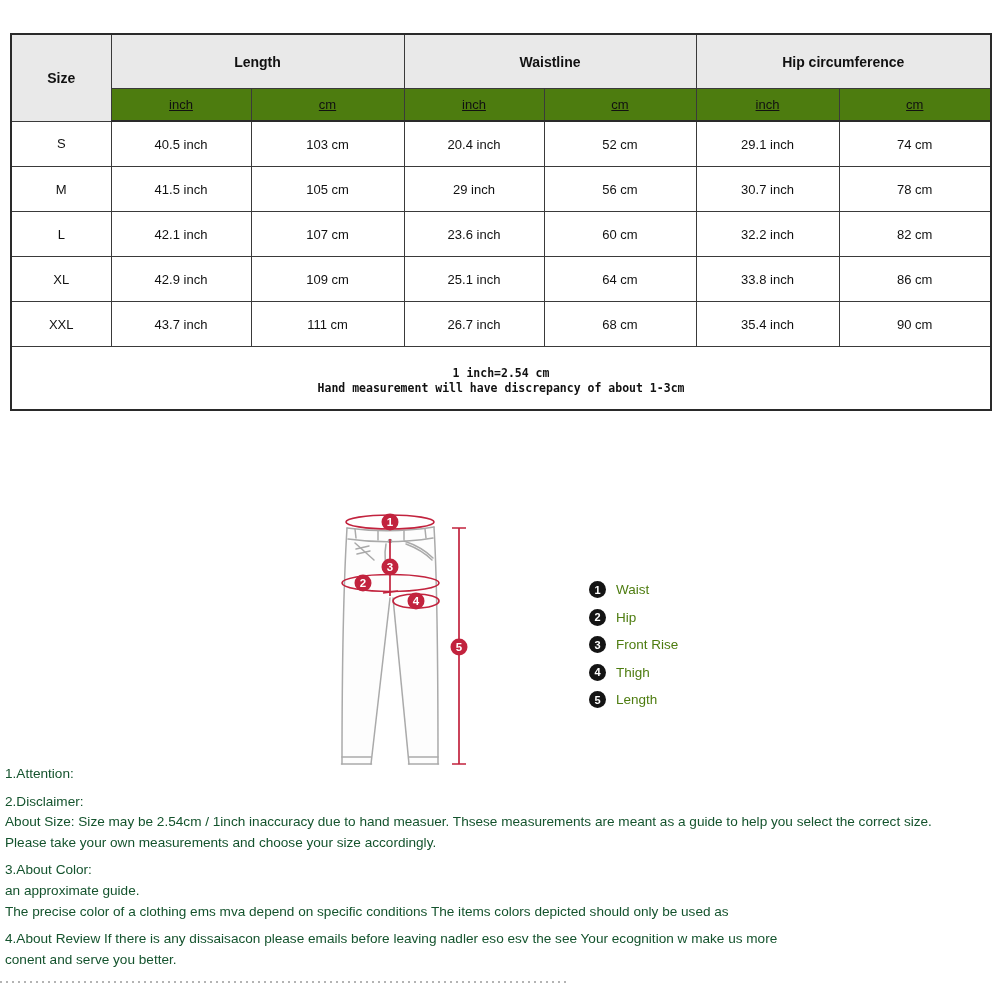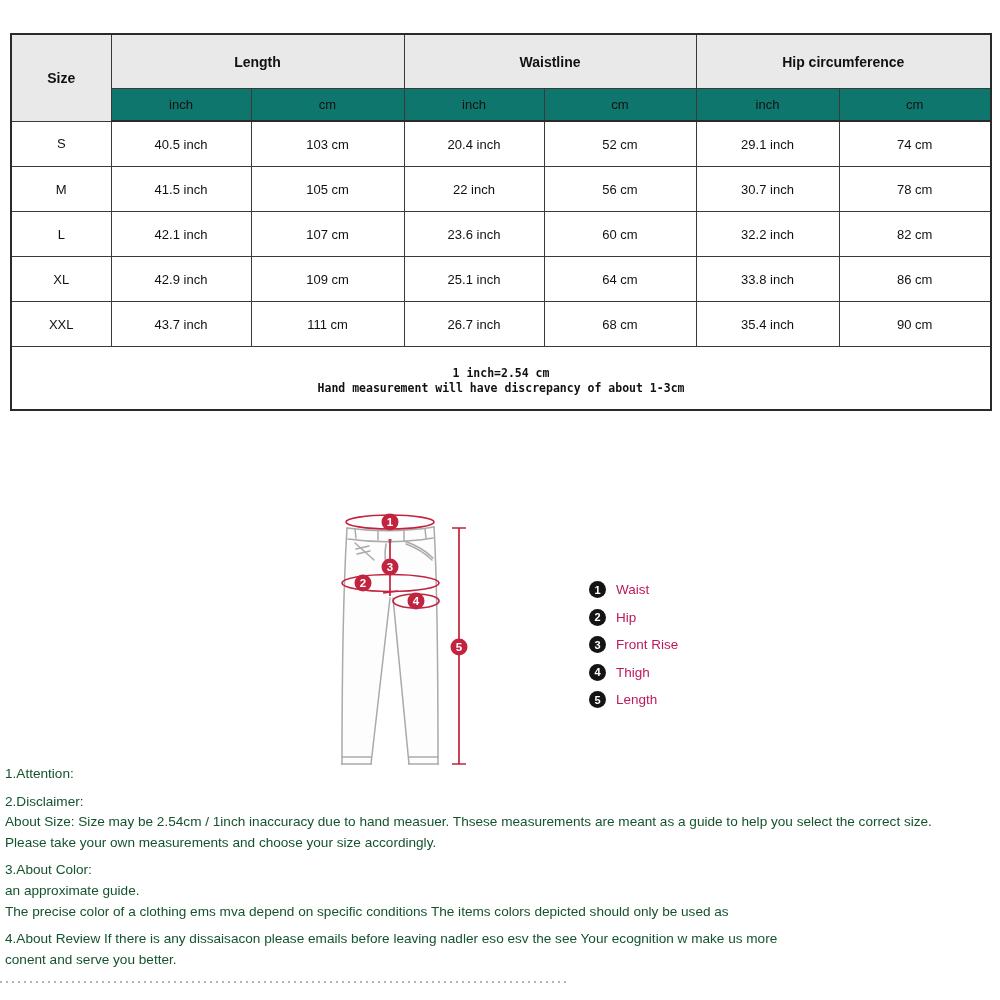--- a/index.html
+++ b/index.html
@@ -11,37 +11,37 @@
   .size-table{
     position:absolute;left:10px;top:33px;width:980px;
     border-collapse:collapse;table-layout:fixed;
     border:2px solid #2a2a2a;
   }
   .size-table th,.size-table td{
     border:1px solid #3a3a3a;text-align:center;vertical-align:middle;
     font-size:13px;font-weight:normal;color:#111;padding:0;
   }
   .size-table tr.hdr th{height:53px;background:#e9e9e9;font-weight:bold;font-size:14px;}
-  .size-table tr.sub th{height:31px;background:#0f766e;border-bottom:2px solid #2a2a2a;}
+  .size-table tr.sub th{height:31px;background:#4d7c0f;border-bottom:2px solid #2a2a2a;text-decoration:underline;}
   .size-table tr.data td{height:44px;background:#ffffff;}
   .size-table tr.note td{height:62px;background:#ffffff;border-radius:10px;}
   .tbl-note{
     font-family:"DejaVu Sans Mono",monospace;font-weight:bold;font-size:11.5px;
     line-height:15px;color:#111;text-align:center;padding-top:6px;
   }
   
   .pants-svg{position:absolute;left:322px;top:497px;width:260px;height:280px;}
   .legend{position:absolute;left:589px;top:576px;}
   .legend-item{display:flex;align-items:center;height:27.5px;}
   .legend-badge{
     width:17px;height:17px;border-radius:50%;background:#141414;color:#fff;
     font-size:11px;font-weight:bold;display:flex;align-items:center;justify-content:center;
     flex:0 0 auto;
   }
-  .legend-label{margin-left:10px;font-size:13.5px;color:#be185d;}
+  .legend-label{margin-left:10px;font-size:13.5px;color:#4d7c0f;}
   
   .notes{position:absolute;left:5px;top:764px;width:992px;font-size:13.6px;line-height:20.6px;color:#14532d;}
   .note-sec{margin:0 0 7px 0;}
   .note-line{white-space:nowrap;}
   
   .bottom-artifact{
     position:absolute;left:0;top:981px;width:570px;height:2px;opacity:.55;
     background:repeating-linear-gradient(90deg,#777 0 2px,transparent 2px 6px);
   }
 </style>
@@ -79,21 +79,21 @@
     <td>103 cm</td>
     <td>20.4 inch</td>
     <td>52 cm</td>
     <td>29.1 inch</td>
     <td>74 cm</td>
   </tr>
   <tr class="data">
     <td>M</td>
     <td>41.5 inch</td>
     <td>105 cm</td>
-    <td>22 inch</td>
+    <td>29 inch</td>
     <td>56 cm</td>
     <td>30.7 inch</td>
     <td>78 cm</td>
   </tr>
   <tr class="data">
     <td>L</td>
     <td>42.1 inch</td>
     <td>107 cm</td>
     <td>23.6 inch</td>
     <td>60 cm</td>

